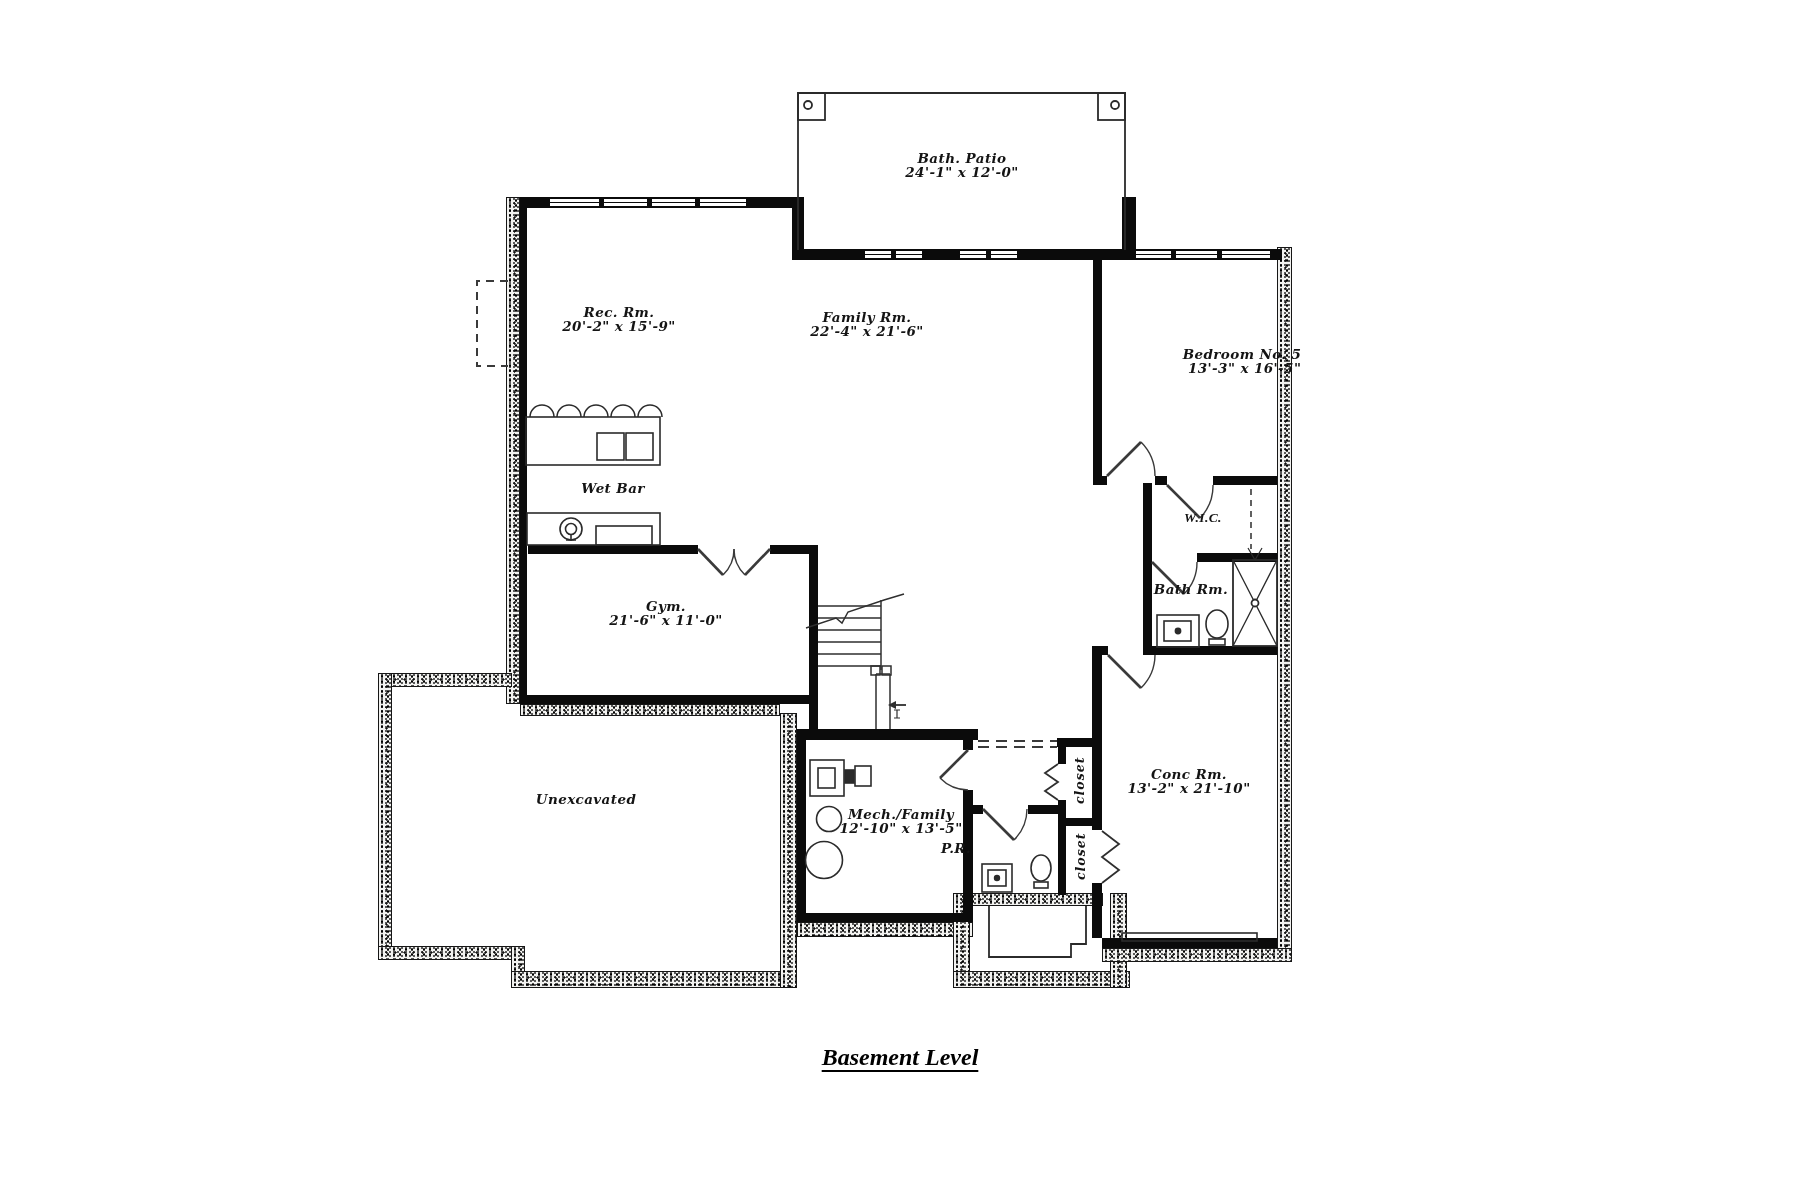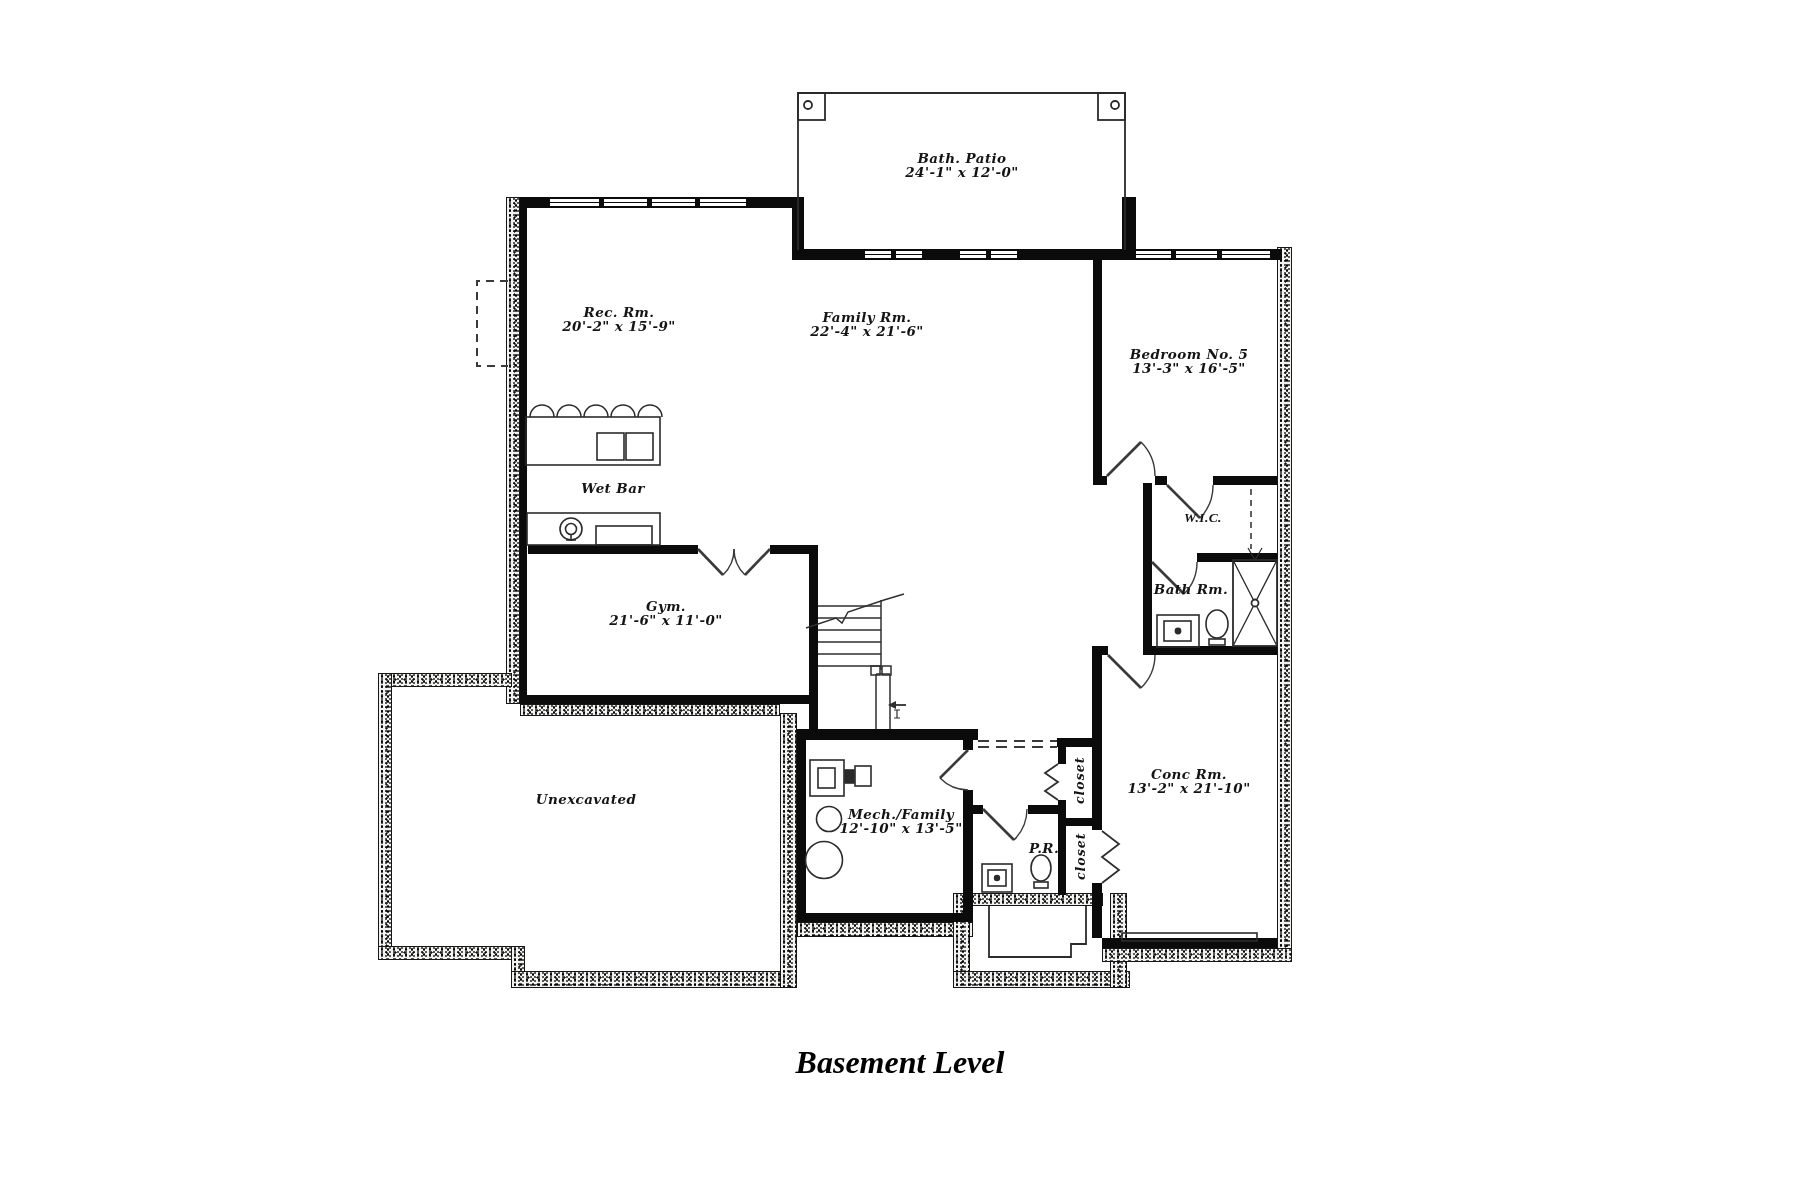--- a/index.html
+++ b/index.html
@@ -19,22 +19,22 @@
   .win::before{content:"";position:absolute;left:0;right:0;top:50%;height:1.8px;
        margin-top:-.9px;background:#0b0b0b;}
   .wdiv{position:absolute;background:#0b0b0b;}
   .lbl{position:absolute;transform:translateX(-50%);text-align:center;white-space:nowrap;
        font-style:italic;font-weight:700;font-size:13.5px;line-height:14px;
        color:#141414;letter-spacing:.4px;}
   .vlbl{position:absolute;font-style:italic;font-weight:700;font-size:12.5px;color:#141414;
        writing-mode:vertical-rl;transform:rotate(180deg);letter-spacing:1px;
        display:flex;align-items:center;justify-content:center;}
   #plan-title{position:absolute;transform:translateX(-50%);font-family:"Liberation Serif",serif;
-       font-size:32px;font-weight:bold;font-style:italic;color:#000;
-       text-decoration-thickness:2.2px;text-underline-offset:5px;}
+       font-size:24px;font-weight:bold;font-style:italic;color:#000;
+       text-decoration:underline;text-decoration-thickness:2.2px;text-underline-offset:5px;}
   svg{position:absolute;left:0;top:0;pointer-events:none;}
 </style>
 </head>
 <body>
 
 <div id="stage">
 
   <div class="stipple" style="left:506px;top:197px;width:14px;height:507px;"></div>
   <div class="stipple" style="left:1277px;top:247px;width:15px;height:715px;"></div>
   <div class="stipple" style="left:378px;top:673px;width:134px;height:14px;"></div>
@@ -246,21 +246,21 @@
     <div>24'-1" x 12'-0"</div>
   </div>
   <div class="lbl" style="left:619px;top:305px;">
     <div>Rec. Rm.</div>
     <div>20'-2" x 15'-9"</div>
   </div>
   <div class="lbl" style="left:867px;top:310px;">
     <div>Family Rm.</div>
     <div>22'-4" x 21'-6"</div>
   </div>
-  <div class="lbl" style="left:1189px;top:347px;">
+  <div class="lbl" style="left:1242px;top:347px;text-align:right;">
     <div>Bedroom No. 5</div>
     <div>13'-3" x 16'-5"</div>
   </div>
   <div class="lbl" style="left:613px;top:481px;">
     <div>Wet Bar</div>
   </div>
   <div class="lbl" style="left:1203px;top:511px;font-family:Liberation Serif, serif;">
     <div>W.I.C.</div>
   </div>
   <div class="lbl" style="left:1191px;top:582px;">
@@ -271,21 +271,21 @@
     <div>21'-6" x 11'-0"</div>
   </div>
   <div class="lbl" style="left:1189px;top:767px;">
     <div>Conc Rm.</div>
     <div>13'-2" x 21'-10"</div>
   </div>
   <div class="lbl" style="left:901px;top:807px;">
     <div>Mech./Family</div>
     <div>12'-10" x 13'-5"</div>
   </div>
-  <div class="lbl" style="left:1044px;top:841px;font-style:italic;">
+  <div class="lbl" style="left:956px;top:841px;font-style:italic;">
     <div>P.R.</div>
   </div>
   <div class="lbl" style="left:586px;top:792px;">
     <div>Unexcavated</div>
   </div>
   <div class="vlbl" style="left:1069px;top:750px;width:20px;height:60px;">closet</div>
   <div class="vlbl" style="left:1070px;top:826px;width:20px;height:60px;">closet</div>
 
   <div id="plan-title" style="left:900px;top:1044px;">Basement Level</div>
 

